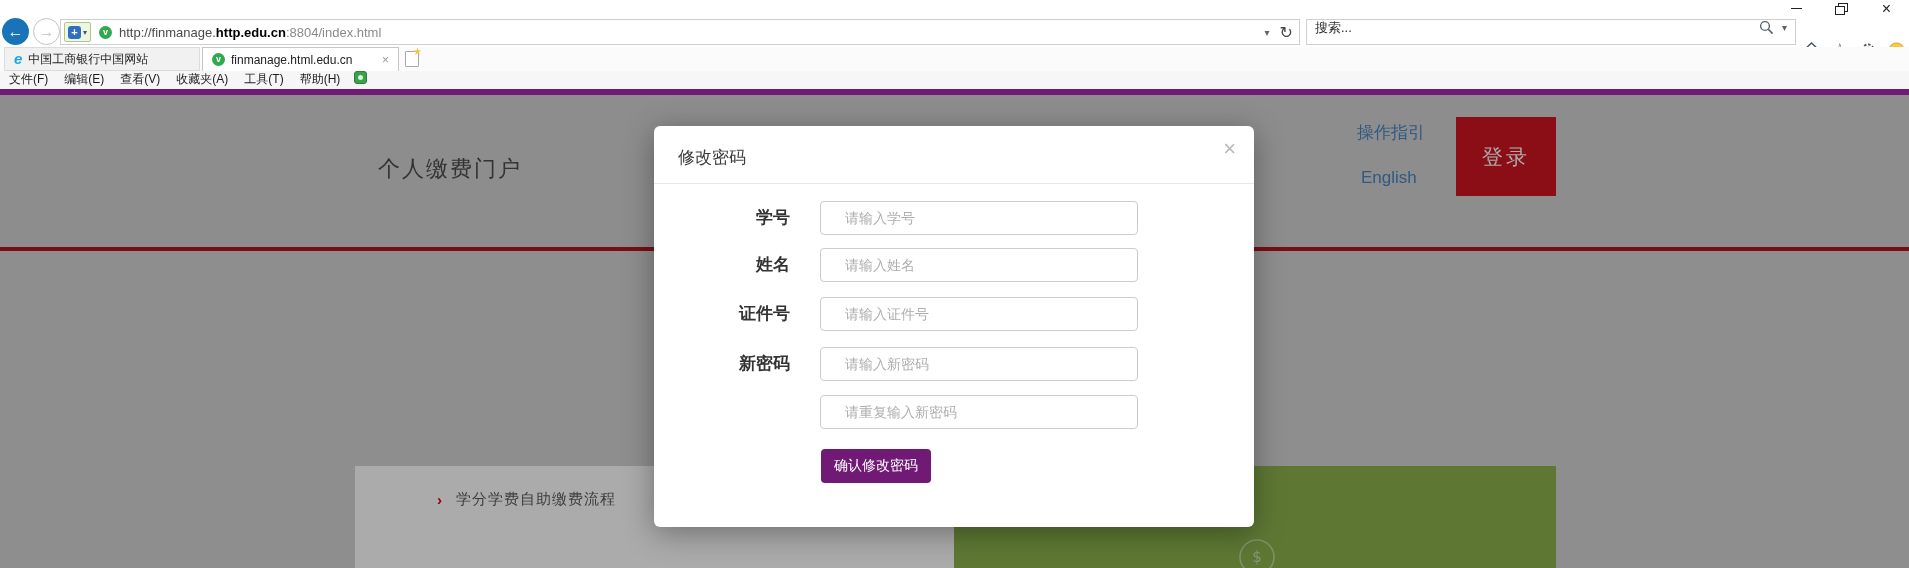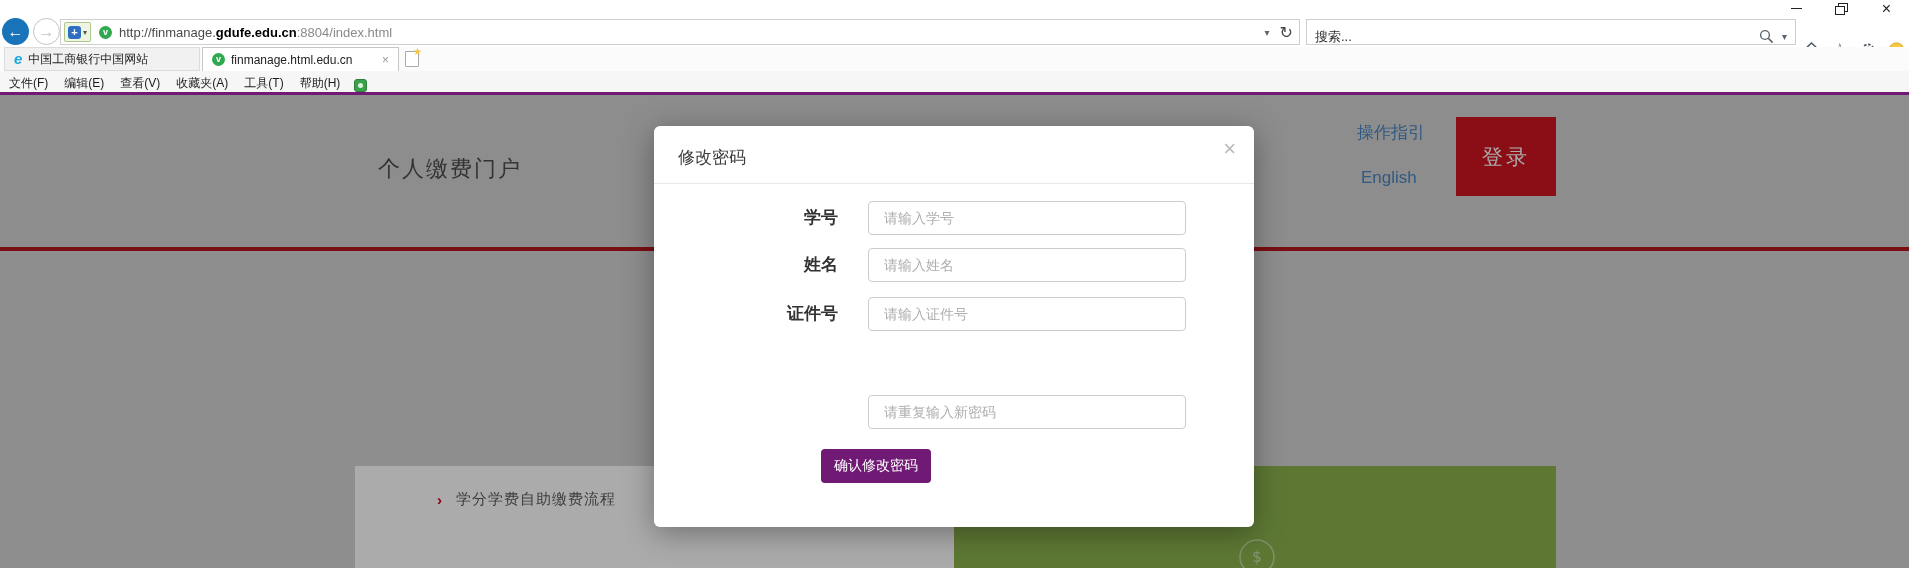--- a/index.html
+++ b/index.html
@@ -28,40 +28,40 @@
   .tinycaret { font-size:8px; color:#555; }
   .favicon { width:13px; height:13px; border-radius:50%; background:#2fa84f; color:#fff; font-size:9px;
     line-height:13px; text-align:center; font-weight:bold; }
   #urlfield .favicon { margin-left:8px; }
   #urltext { margin-left:7px; font-size:13px; color:#4a4a4a; white-space:nowrap; }
   #urltext b { color:#000; }
   #urltext .dim { color:#8a8a8a; }
   #urlright { position:absolute; right:6px; top:0; height:24px; display:flex; align-items:center; gap:10px;
     color:#555; }
   #searchbox { position:absolute; left:1306px; top:2px; width:490px; height:26px; background:#fff;
-    border:1px solid #cfcfcf; display:flex; align-items:flex-end; }
+    border:1px solid #cfcfcf; display:flex; align-items:flex-start; }
   #searchbox input { border:none; outline:none; flex:1; font-size:13px; padding:0 8px;
     font-family:inherit; color:#222; }
   #searchbox input::placeholder { color:#2e2e2e; opacity:1; }
   .searchicons { display:flex; align-items:center; gap:8px; padding-right:8px; color:#5a646e; }
   #toolicons { position:absolute; right:4px; top:19px; height:28px; display:flex; align-items:center; gap:11px; }
 
   #tabrow { position:absolute; left:0; top:47px; width:1909px; height:24px; background:#fbfbfb; }
   .tab { position:absolute; top:0; height:24px; display:flex; align-items:center; padding:0 9px;
     font-size:12px; color:#222; white-space:nowrap; }
   #tab1 { left:4px; width:196px; background:#f1f1f1; border:1px solid #dcdcdc; gap:6px; }
   #tab2 { left:202px; width:197px; background:#fff; border:1px solid #c6c6c6; border-bottom:none; gap:6px; }
   .ielogo { color:#1ba7e0; font-weight:bold; font-size:15px; font-style:italic; line-height:14px; }
   .tabclose { margin-left:auto; color:#9a9a9a; font-size:12px; }
   #newtabbtn { position:absolute; left:405px; top:4px; width:14px; height:16px; background:#fff;
     border:1px solid #a9a9a9; border-radius:1px; }
   #newtabbtn .star { position:absolute; right:-4px; top:-6px; color:#f4c43a; font-size:10px; }
 
   #menurow { position:absolute; left:0; top:71px; width:1909px; height:24px; background:#f6f6f6;
-    border-bottom:3px solid #701a75; display:flex; align-items:flex-end; }
+    border-bottom:6px solid #701a75; display:flex; align-items:flex-start; }
   .menuitem { font-size:12px; color:#1c1c1c; margin-left:16px; }
   .menuitem:first-child { margin-left:9px; }
   #pluginicon { width:13px; height:13px; margin-left:14px; border-radius:3px; background:#39a24a;
     border:1px solid #2c8039; position:relative; }
   #pluginicon:after { content:""; position:absolute; left:3px; top:3px; width:5px; height:5px;
     border-radius:50%; background:#d9f2dd; }
 
   
   #page { position:absolute; left:0; top:95px; width:1909px; height:473px; background:#d4d4d4; }
   #siteheader { position:absolute; left:0; top:0; width:1909px; height:152px; background:#d2d2d2; }
@@ -82,25 +82,25 @@
     overflow:hidden; }
 
   
   #overlay { position:absolute; left:0; top:95px; width:1909px; height:473px; background:rgba(0,0,0,0.33); }
   #modal { position:absolute; left:654px; top:126px; width:600px; height:401px; background:#fff;
     border-radius:6px; box-shadow:0 6px 30px rgba(0,0,0,0.35); }
   #modaltitle { position:absolute; left:24px; top:20px; font-size:17px; color:#3c3c3c;text-align:center; }
   #modalclose { position:absolute; right:18px; top:12px; font-size:22px; color:#b9b9b9; cursor:pointer;
     line-height:22px; }
   #modaldivider { position:absolute; left:0; top:57px; width:600px; height:0; border-bottom:1px solid #e8e8e8; }
-  .formrow { position:absolute; left:0; width:600px; height:23px;margin-left:48px; }
+  .formrow { position:absolute; left:0; width:600px; height:23px; }
   .formlabel { position:absolute; left:0; top:0; width:136px; height:34px; line-height:34px;
     text-align:right; font-size:17px; font-weight:bold; color:#333; }
   .forminput { position:absolute; left:166px; top:0; width:318px; height:34px; border:1px solid #ccc;
-    border-radius:4px; font-size:14px; padding:0 15px; color:#333; outline:none; font-family:inherit; }
+    border-radius:4px; font-size:14px; padding:0 24px; color:#333; outline:none; font-family:inherit; }
   .forminput::placeholder { color:#aeaeae; opacity:1; }
   #modalsubmit { position:absolute; left:167px; top:323px; width:110px; height:34px; background:#701a75;
     border:none; border-radius:4px; color:#fff; font-size:14px; cursor:pointer; font-family:inherit; }
 
   svg { display:block; }
 </style>
 </head>
 <body>
 
 <div id="chrome">
@@ -123,21 +123,21 @@
   <div id="addressrow">
     <div id="backbtn" class="navcircle">←</div>
     <div id="fwdbtn" class="navcircle">→</div>
 
     <div id="urlfield">
       <div id="zonebox">
         <span class="plusicon">+</span>
         <span class="tinycaret">▾</span>
       </div>
       <span class="favicon">v</span>
-      <span id="urltext"><span>http://finmanage.</span><b>gdufe.edu.cn</b><span class="dim">:8804/index.html</span></span>
+      <span id="urltext"><span>http://finmanage.</span><b>http.edu.cn</b><span class="dim">:8804/index.html</span></span>
       <div id="urlright">
         <span style="font-size:10px;color:#666;">▾</span>
         <span style="font-size:16px;color:#444;">↻</span>
       </div>
     </div>
 
     <div id="searchbox">
       <input type="text" placeholder="搜索..." style="">
       <div class="searchicons">
         <svg width="15" height="15" viewBox="0 0 15 15">
@@ -274,18 +274,22 @@
     <input class="forminput" type="text" placeholder="请输入学号" style="">
   </div>
   <div class="formrow" style="top:122px;">
     <div class="formlabel">姓名</div>
     <input class="forminput" type="text" placeholder="请输入姓名" style="">
   </div>
   <div class="formrow" style="top:171px;">
     <div class="formlabel">证件号</div>
     <input class="forminput" type="text" placeholder="请输入证件号" style="">
   </div>
+  <div class="formrow" style="top:221px;">
+    <div class="formlabel">新密码</div>
+    <input class="forminput" type="text" placeholder="请输入新密码" style="">
+  </div>
   <div class="formrow" style="top:269px;">
     <input class="forminput" type="text" placeholder="请重复输入新密码" style="">
   </div>
 
   <button id="modalsubmit">确认修改密码</button>
 </div>
 
 </body></html>

